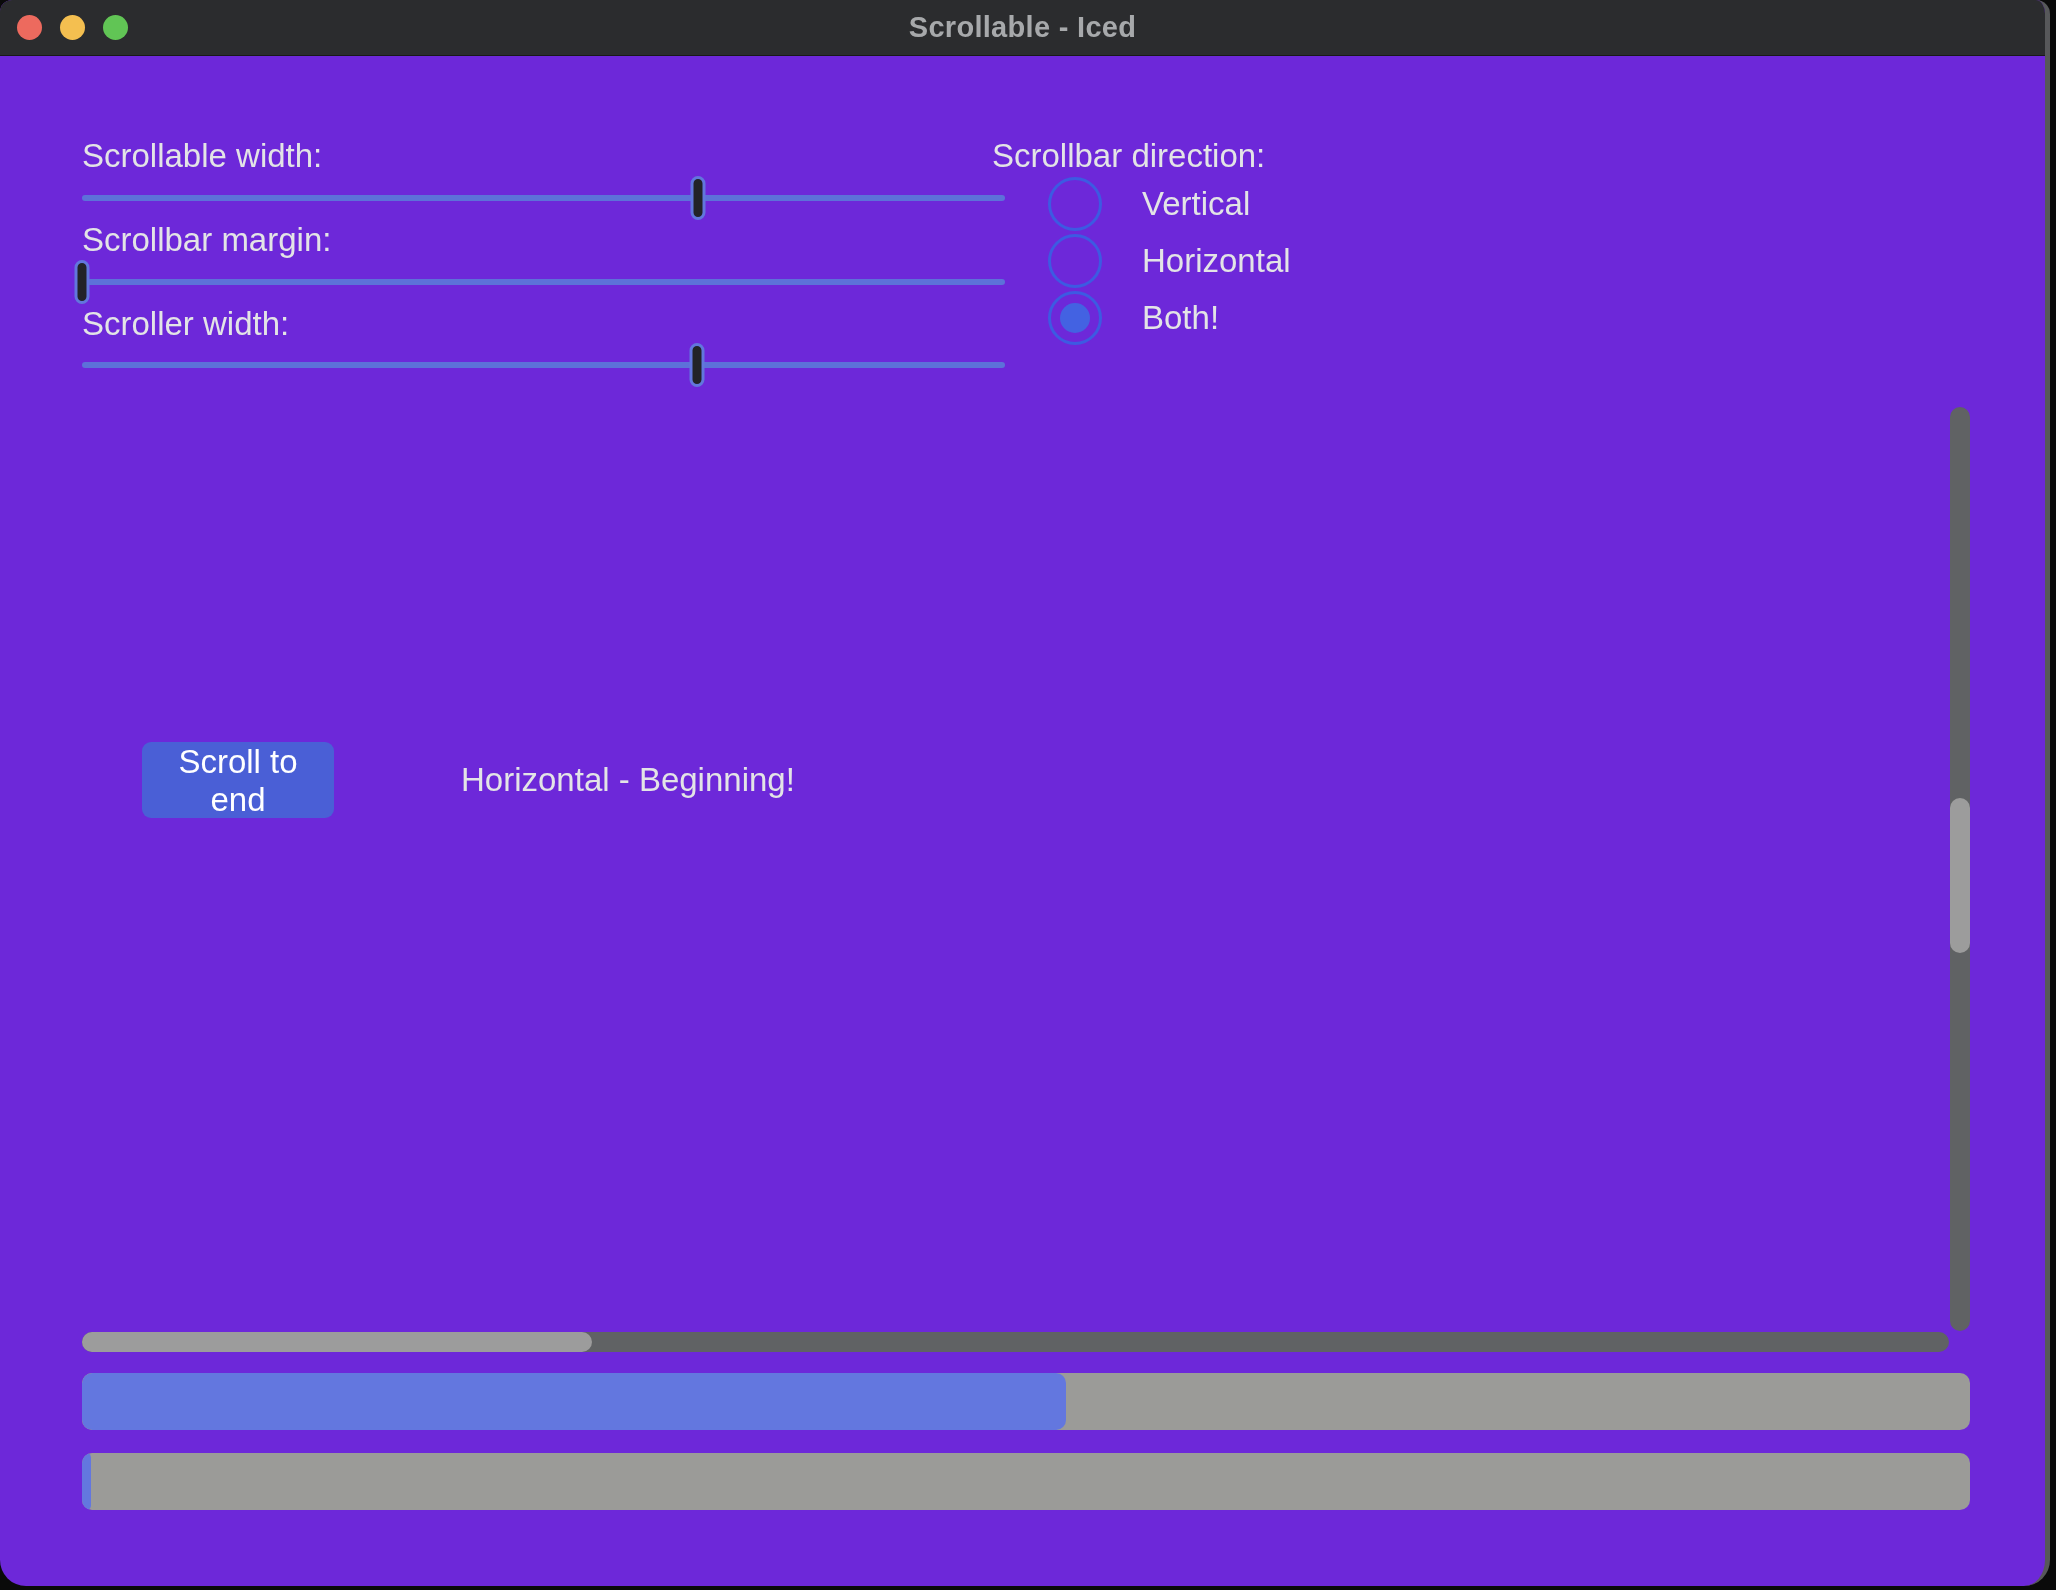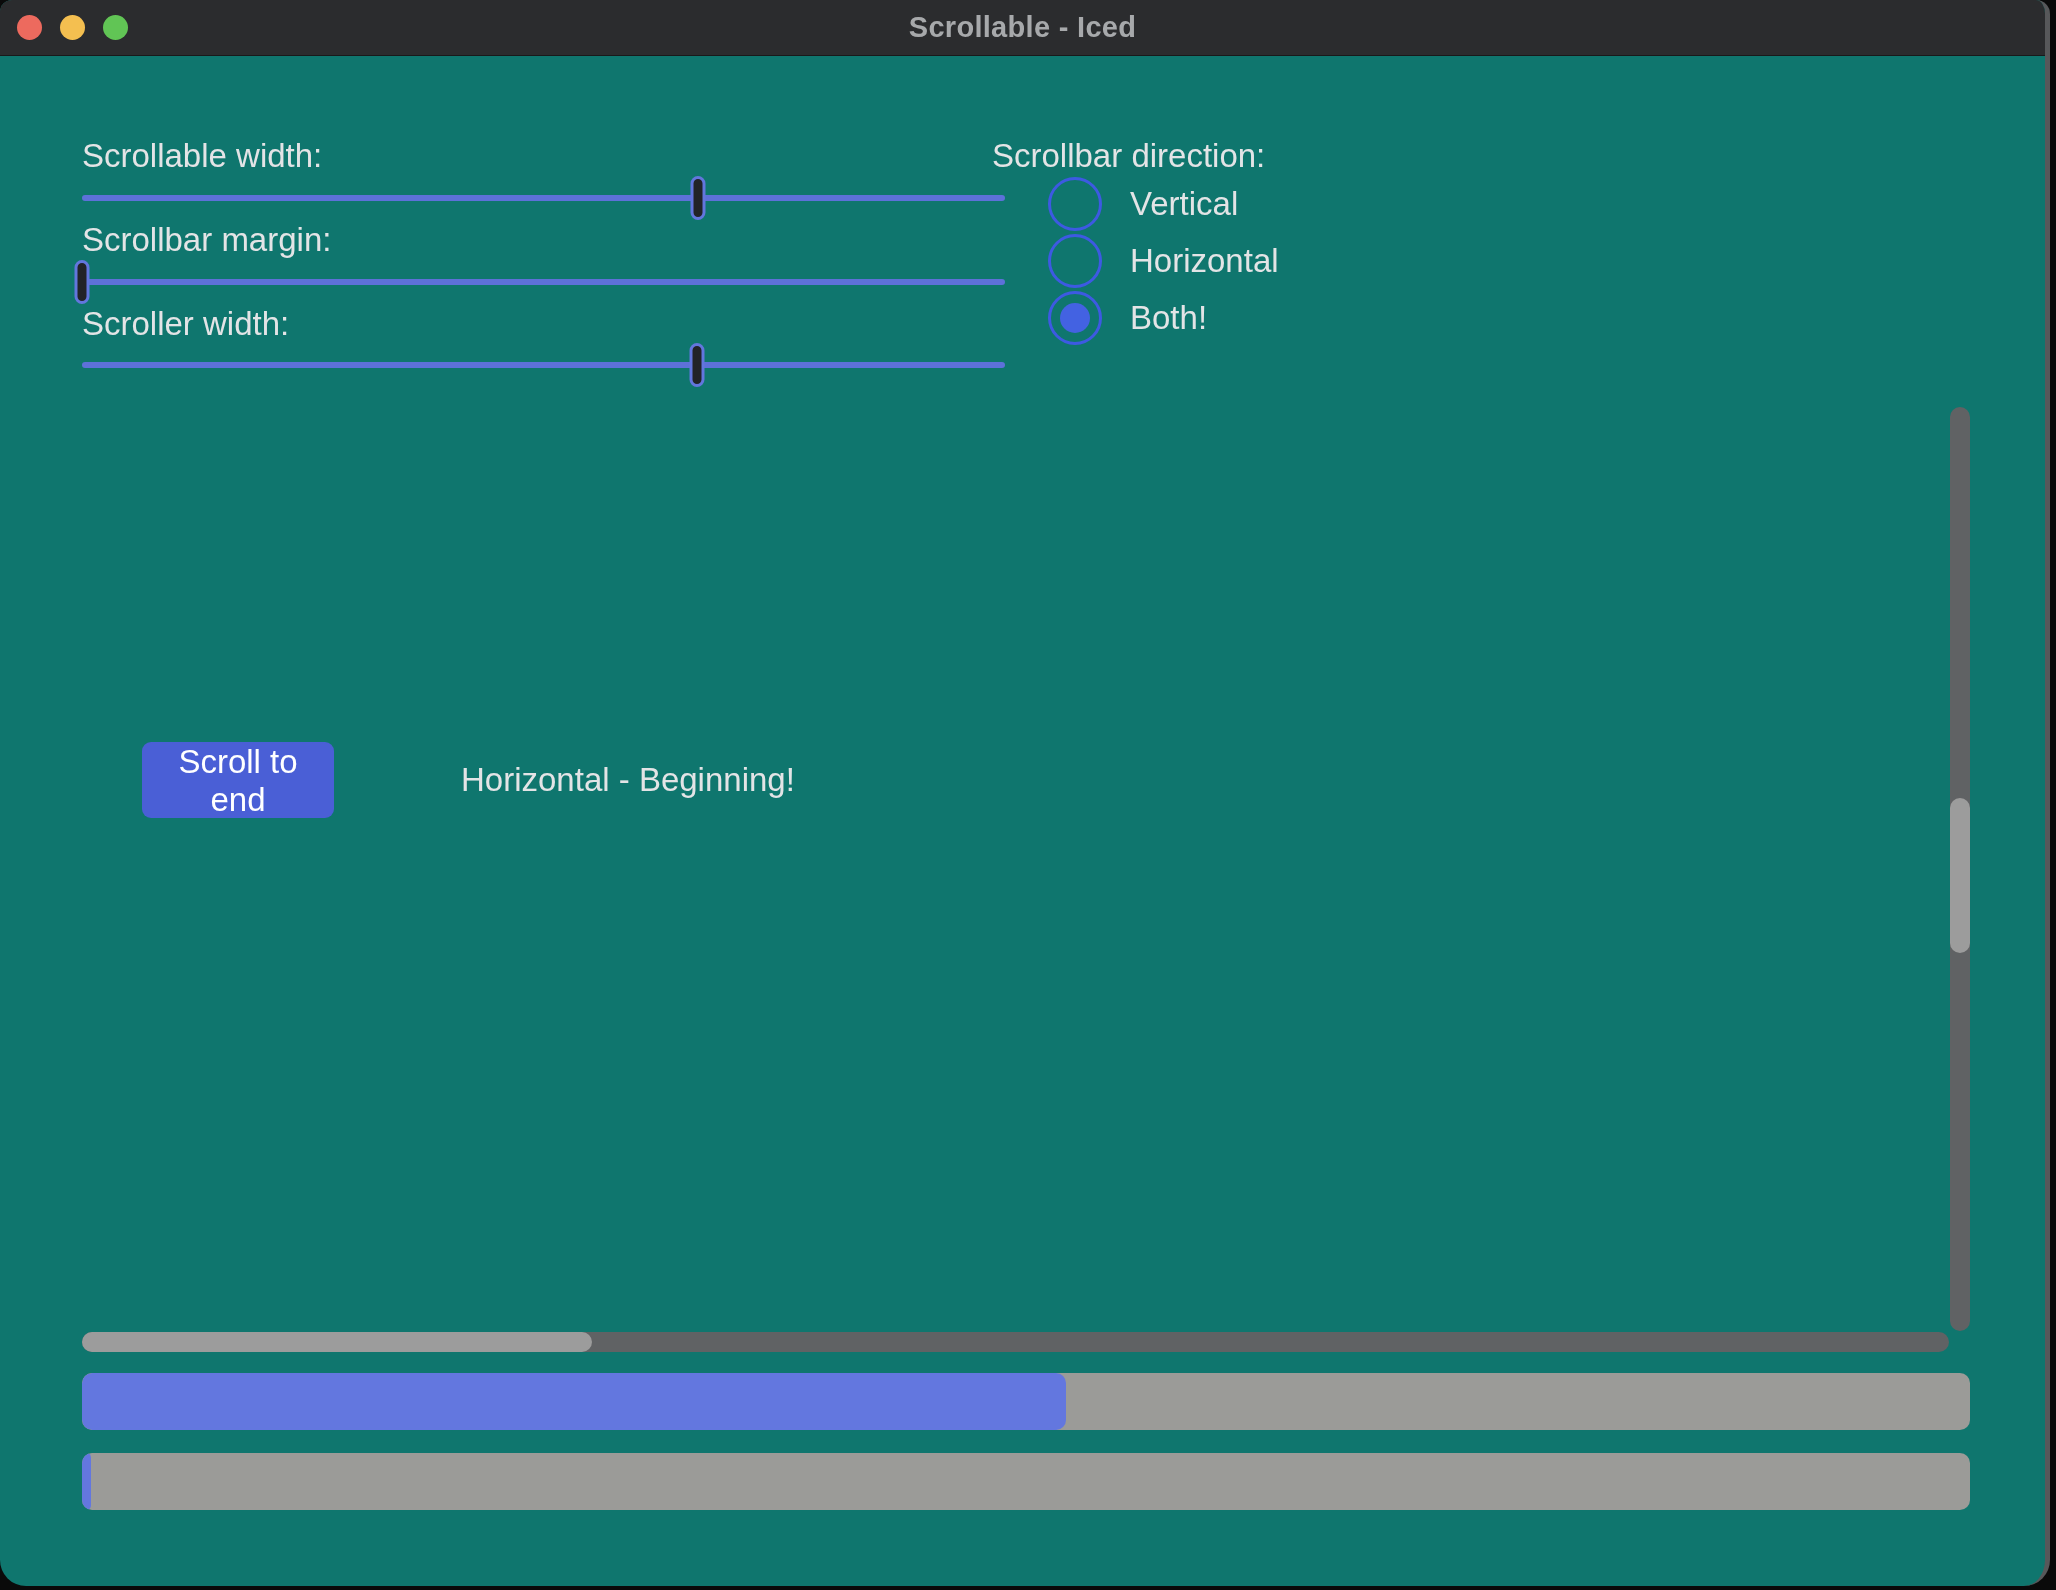--- a/index.html
+++ b/index.html
@@ -1,17 +1,17 @@
 <!DOCTYPE html>
 <html><head>
 <meta charset="utf-8">
 <style>
   html,body{margin:0;padding:0;width:2056px;height:1590px;overflow:hidden;background:#0a0a0a;
     font-family:"Liberation Sans","DejaVu Sans",sans-serif;}
-  .window{position:absolute;left:0;top:0;width:2045px;height:1586px;background:#0f766e;
+  .window{position:absolute;left:0;top:0;width:2045px;height:1586px;background:#6d28d9;
     border-right:5px solid #57585a;border-radius:12px 14px 26px 26px;overflow:hidden;}
   
   .titlebar{position:absolute;left:0;top:0;right:0;height:55px;background:#2b2c2e;
     border-bottom:1px solid #19191a;display:flex;align-items:center;justify-content:center;}
   .title{font-size:29px;font-weight:700;color:#a7a9ab;letter-spacing:.3px;}
   .lights{position:absolute;left:17px;top:15px;display:flex;gap:18px;}
   .light{width:25px;height:25px;border-radius:50%;}
   .light.red{background:#ed6a5e;}
   .light.yellow{background:#f4bf50;}
   .light.green{background:#61c555;}
@@ -24,21 +24,21 @@
   .slider .handle{position:absolute;top:50%;width:15px;height:44px;box-sizing:border-box;
     border:3px solid #6276dd;border-radius:9px;background:#222327;transform:translate(-50%,-50%);}
   .s1{top:175px;} .s2{top:259px;} .s3{top:342px;}
   
   .radio-row{position:absolute;left:1048px;height:57px;display:flex;align-items:center;}
   .r1{top:175px;} .r2{top:232px;justify-content:flex-end;} .r3{top:289px;}
   .radio-circle{width:54px;height:54px;box-sizing:border-box;border:3px solid #3d5ae2;
     border-radius:50%;display:flex;align-items:center;justify-content:center;flex:0 0 auto;}
   .radio-dot{width:30px;height:30px;border-radius:50%;background:#4362e2;display:none;}
   .radio-row.selected .radio-dot{display:block;}
-  .radio-label{margin-left:28px;font-size:33px;color:#e3e4e6;}
+  .radio-label{margin-left:40px;font-size:33px;color:#e3e4e6;}
   
   .btn{position:absolute;left:142px;top:742px;width:192px;height:76px;background:#4a5fd6;
     border:none;border-radius:9px;color:#ffffff;font-size:33px;
     font-family:"Liberation Sans","DejaVu Sans",sans-serif;cursor:pointer;}
   .status{position:absolute;left:461px;top:742px;height:76px;display:flex;align-items:center;
     font-size:33px;color:#e3e4e6;}
   
   .v-rail{position:absolute;left:1950px;top:407px;width:20px;height:924px;background:#606264;
     border-radius:10px;}
   .v-thumb{position:absolute;left:0;width:20px;background:#9c9c9c;border-radius:10px;}

